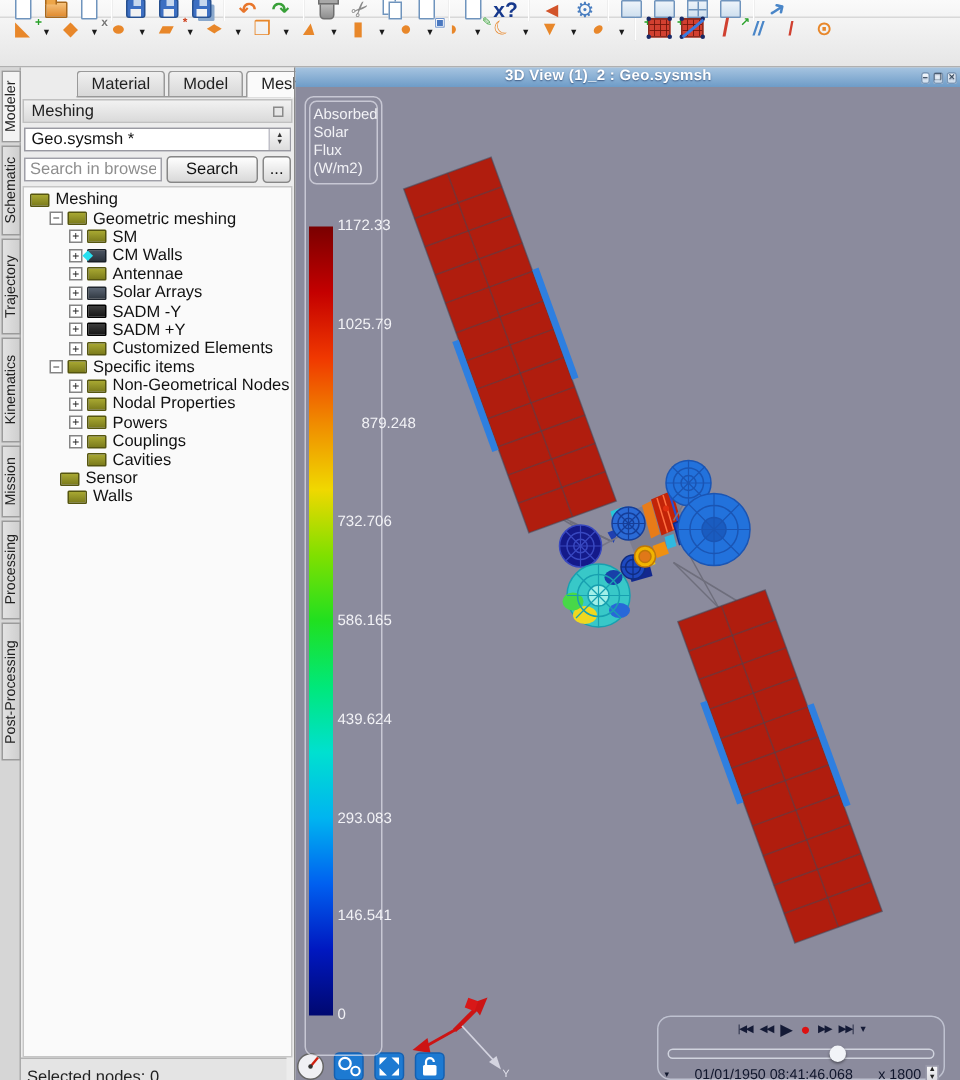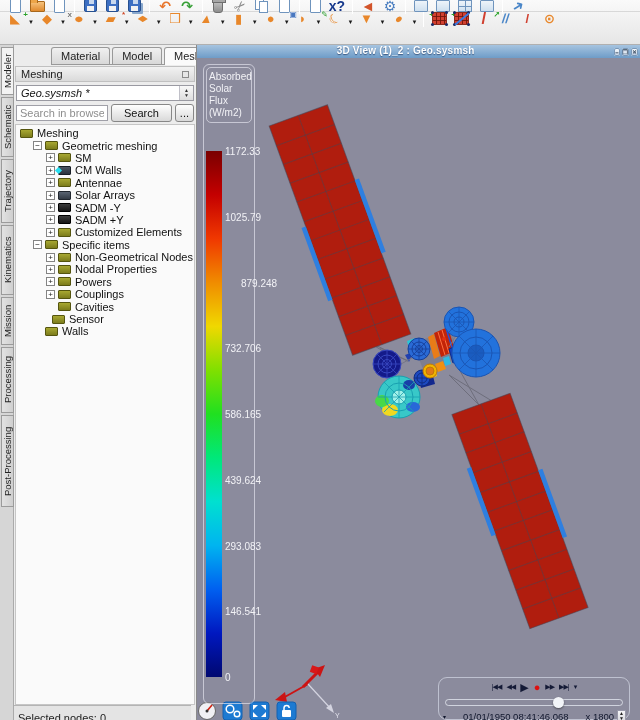--- a/index.html
+++ b/index.html
@@ -53,21 +53,21 @@
   
   #panel{position:absolute;left:14px;top:45px;width:182px;height:675px;background:#ececec;}
   #ptabs{position:absolute;left:5px;top:2px;right:2px;height:18px;display:flex;align-items:flex-end;border-bottom:1px solid #999;margin-left:32px;}
   .ptab{font-size:11px;color:#222;padding:2px 9px 2px 9px;background:linear-gradient(#f0f0f0,#d8d8d8);
     border:1px solid #999;border-bottom:none;border-radius:3px 3px 0 0;margin-right:2px;line-height:12px;}
   .ptab.active{background:#fafafa;position:relative;padding-bottom:3px;margin-bottom:-1px;}
   #phead{position:absolute;left:1px;right:1px;top:21px;height:16px;background:linear-gradient(#f2f2f2,#dadada);
     border:1px solid #c0c0c0;display:flex;align-items:center;padding:0 5px;font-size:11px;color:#222;}
   #phead .hicon{margin-left:auto;width:7px;height:7px;border:1px solid #8a8a8a;background:#e6e6e6;}
   #combo{position:absolute;left:2px;right:2px;top:40px;height:16px;background:#fff;border:1px solid #9a9aa2;
-    display:flex;align-items:center;font-size:11px;color:#111;padding-left:4px;font-style:italic;}
+    display:flex;align-items:center;font-size:11px;color:#111;padding-left:4px;}
   #combo .spin{margin-left:auto;width:14px;height:100%;border-left:1px solid #c0c0c8;background:linear-gradient(#f8f8f8,#ddd);
     display:flex;flex-direction:column;align-items:center;justify-content:center;font-size:5px;line-height:5px;color:#333;}
   #searchrow{position:absolute;left:2px;right:2px;top:59px;height:18px;display:flex;gap:3px;align-items:center;}
   #searchrow input{flex:1;min-width:0;height:16px;border:1px solid #a0a0a8;font-size:11px;padding:0 3px;background:#fff;font-family:inherit;}
   #searchrow input::placeholder{color:#8e8e8e;}
   .btn{font-size:11px;height:18px;padding:0 12px;background:linear-gradient(#fefefe,#d9d9d9);
     border:1px solid #878787;border-radius:3px;color:#111;line-height:15px;}
   .btn.more{padding:0 4px;}
   #tree{position:absolute;left:1px;right:1px;top:79px;bottom:15px;background:#fafafa;border:1px solid #c6c6c6;overflow:hidden;padding-top:2px;}
   .trow{display:flex;align-items:center;height:12.4px;font-size:11px;color:#111;white-space:nowrap;}
@@ -376,21 +376,21 @@
         <div class="trow" style="padding-left: 30px;">
           <span class="exp">+</span>
           <span class="fold olive"></span>
           <span class="tlbl">Couplings</span>
         </div>
         <div class="trow" style="padding-left: 30px;">
           <span class="spc"></span>
           <span class="fold olive"></span>
           <span class="tlbl">Cavities</span>
         </div>
-        <div class="trow" style="padding-left: 24px;">
+        <div class="trow" style="padding-left: 12px;">
           <span class="spc"></span>
           <span class="fold olive"></span>
           <span class="tlbl">Sensor</span>
         </div>
         <div class="trow" style="padding-left: 17px;">
           <span class="spc"></span>
           <span class="fold olive"></span>
           <span class="tlbl">Walls</span>
         </div>
       </div>

